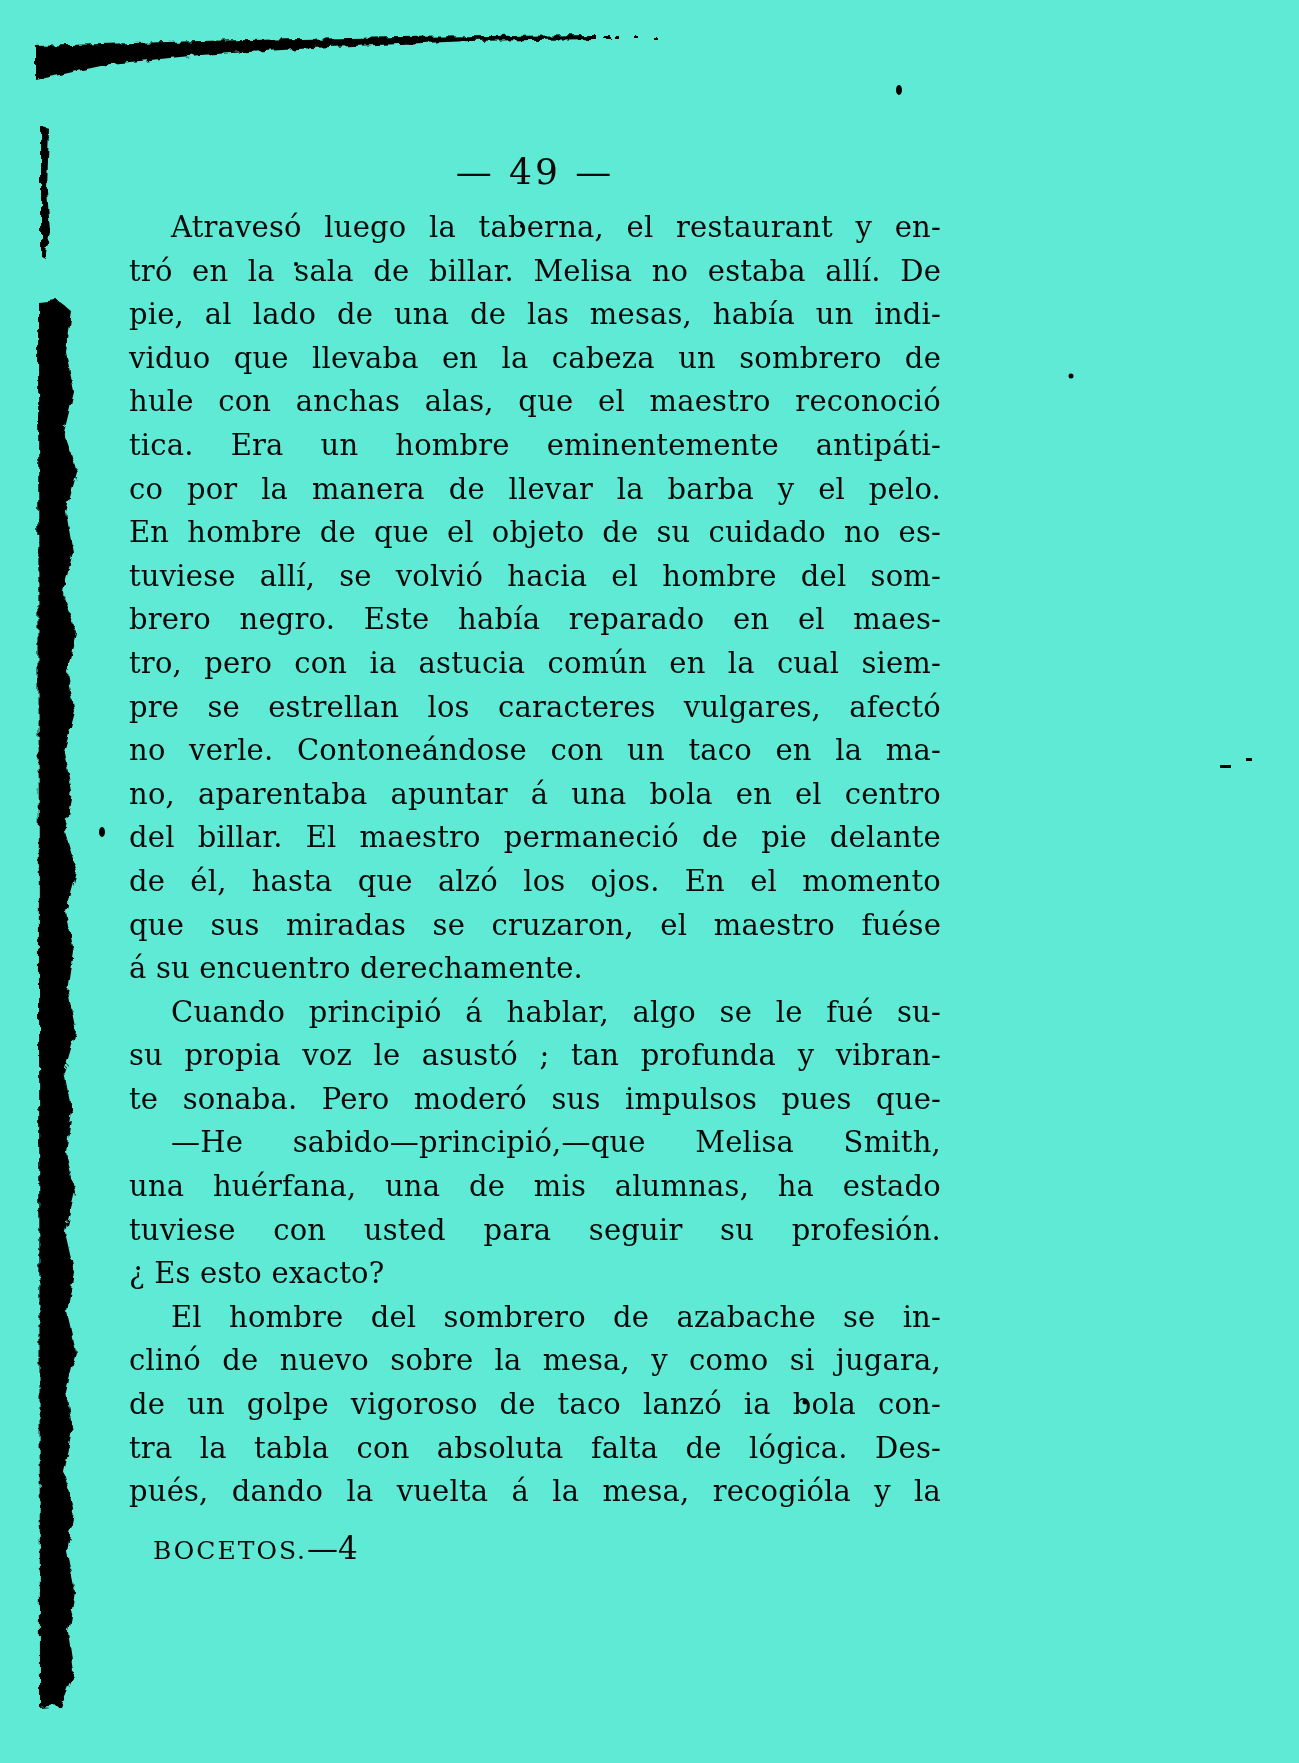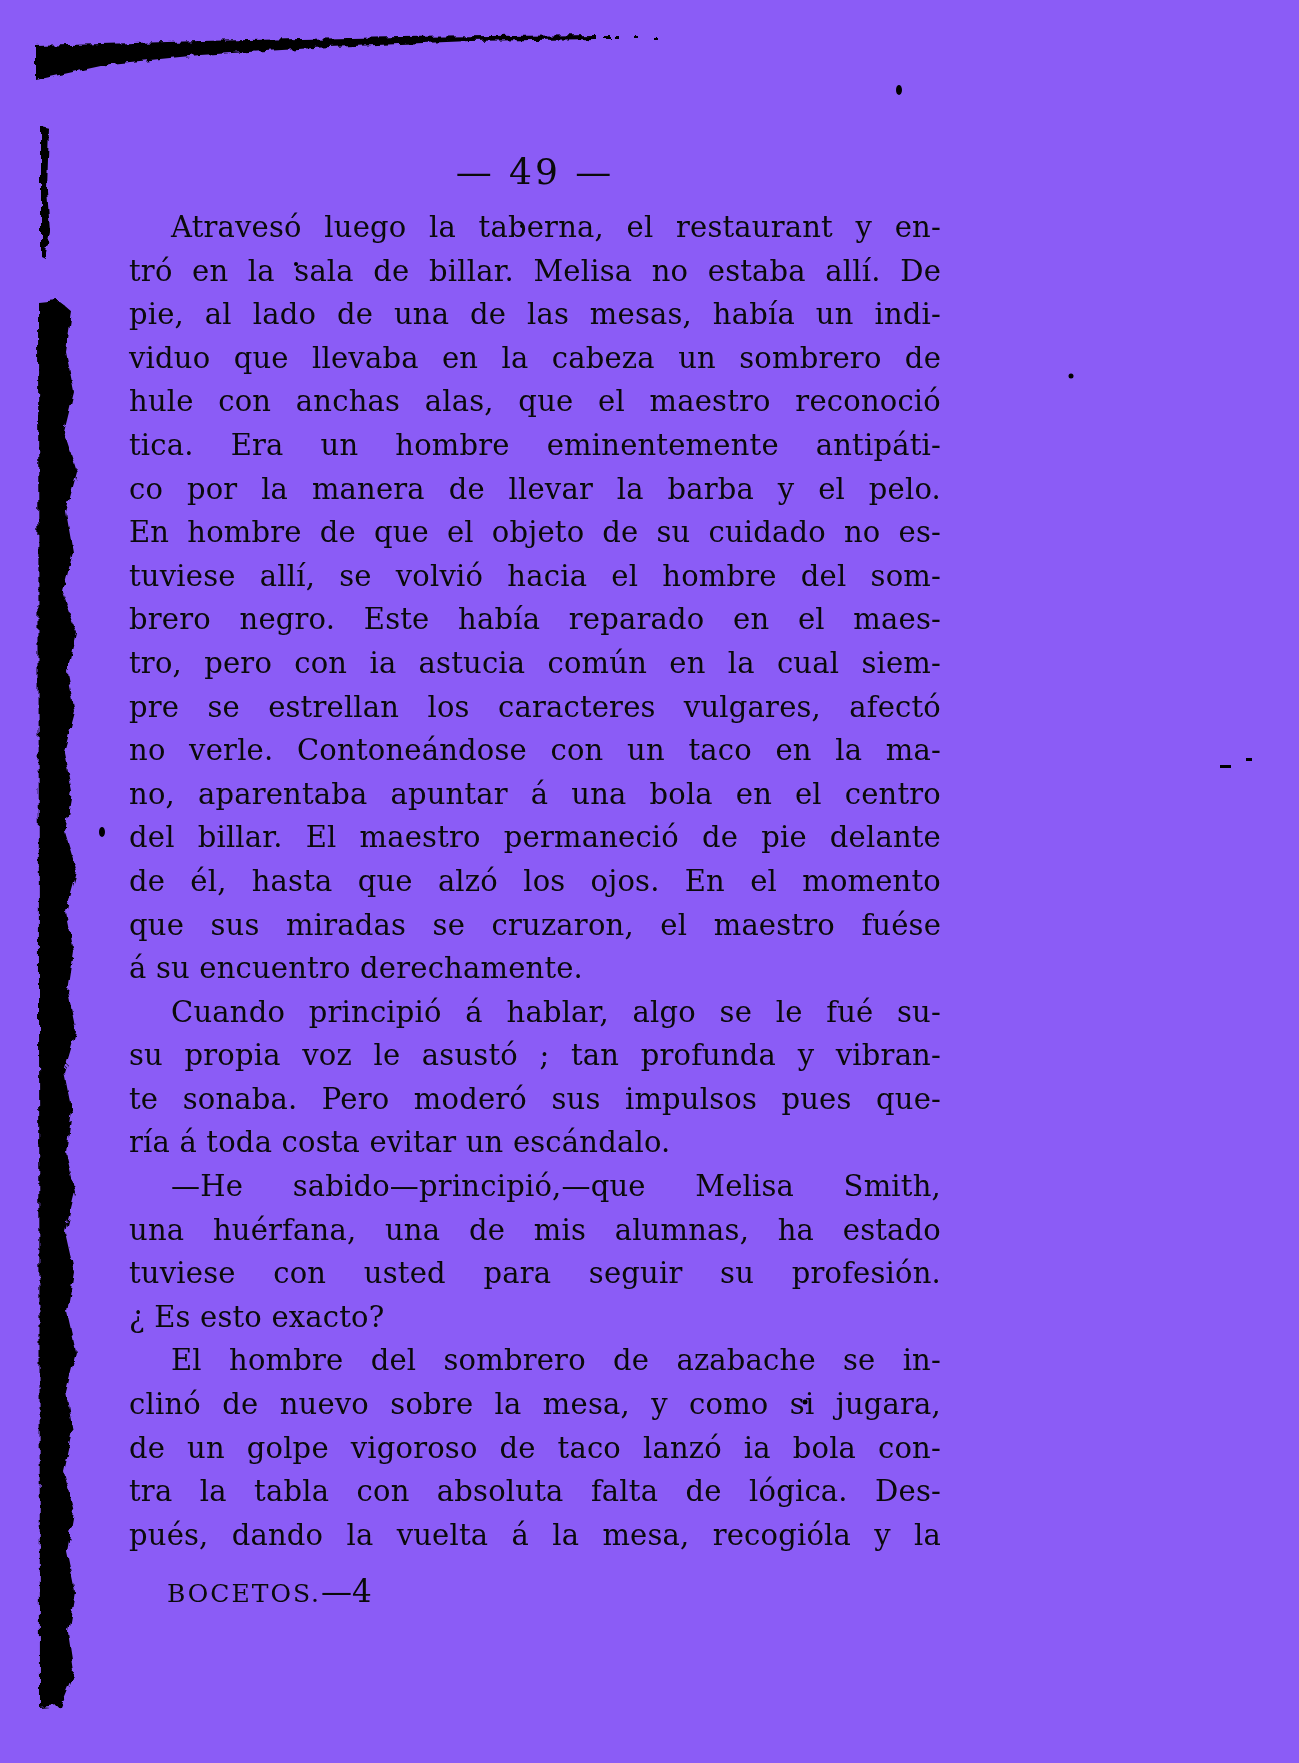--- a/index.html
+++ b/index.html
@@ -1,20 +1,20 @@
 <!DOCTYPE html>
 <html><head>
 <meta charset="utf-8">
 <style>
   html,body{margin:0;padding:0;background:#e8e8e4;}
   .page{
     position:relative;
     width:1299px;height:1763px;
     margin:0 auto;
-    background:#8b5cf6;
+    background:#5eead4;
     color:#0a0a0a;
     font-family:"DejaVu Serif", serif;
     overflow:hidden;
   }
   .artifacts{
     position:absolute;left:0;top:0;width:1299px;height:1763px;
     pointer-events:none;
   }
   .text-column{
     position:absolute;
@@ -32,21 +32,21 @@
     line-height:43.6px;
     height:43.6px;
     text-align:justify;
     text-align-last:justify;
     letter-spacing:0.2px;
   }
   .line.indent{ text-indent:42px; }
   .line.last{ text-align-last:left; }
   .footer-line{
     margin-top:16px;
-    margin-left:38px;
+    margin-left:24px;
     white-space:nowrap;
   }
   .footer-label{
     font-size:25px;
     letter-spacing:2px;
   }
   .footer-number{
     font-size:31px;
   }
 </style>
@@ -106,21 +106,20 @@
         <div class="line">pre se estrellan los caracteres vulgares, afectó</div>
         <div class="line">no verle. Contoneándose con un taco en la ma-</div>
         <div class="line">no, aparentaba apuntar á una bola en el centro</div>
         <div class="line">del billar. El maestro permaneció de pie delante</div>
         <div class="line">de él, hasta que alzó los ojos. En el momento</div>
         <div class="line">que sus miradas se cruzaron, el maestro fuése</div>
         <div class="line last">á su encuentro derechamente.</div>
         <div class="line indent">Cuando principió á hablar, algo se le fué su-</div>
         <div class="line">su propia voz le asustó ; tan profunda y vibran-</div>
         <div class="line">te sonaba. Pero moderó sus impulsos pues que-</div>
-        <div class="line last">ría á toda costa evitar un escándalo.</div>
         <div class="line indent">—He sabido—principió,—que Melisa Smith,</div>
         <div class="line">una huérfana, una de mis alumnas, ha estado</div>
         <div class="line">tuviese con usted para seguir su profesión.</div>
         <div class="line last">¿ Es esto exacto?</div>
         <div class="line indent">El hombre del sombrero de azabache se in-</div>
         <div class="line">clinó de nuevo sobre la mesa, y como si jugara,</div>
         <div class="line">de un golpe vigoroso de taco lanzó ia bola con-</div>
         <div class="line">tra la tabla con absoluta falta de lógica. Des-</div>
         <div class="line">pués, dando la vuelta á la mesa, recogióla y la</div>
       </div>

